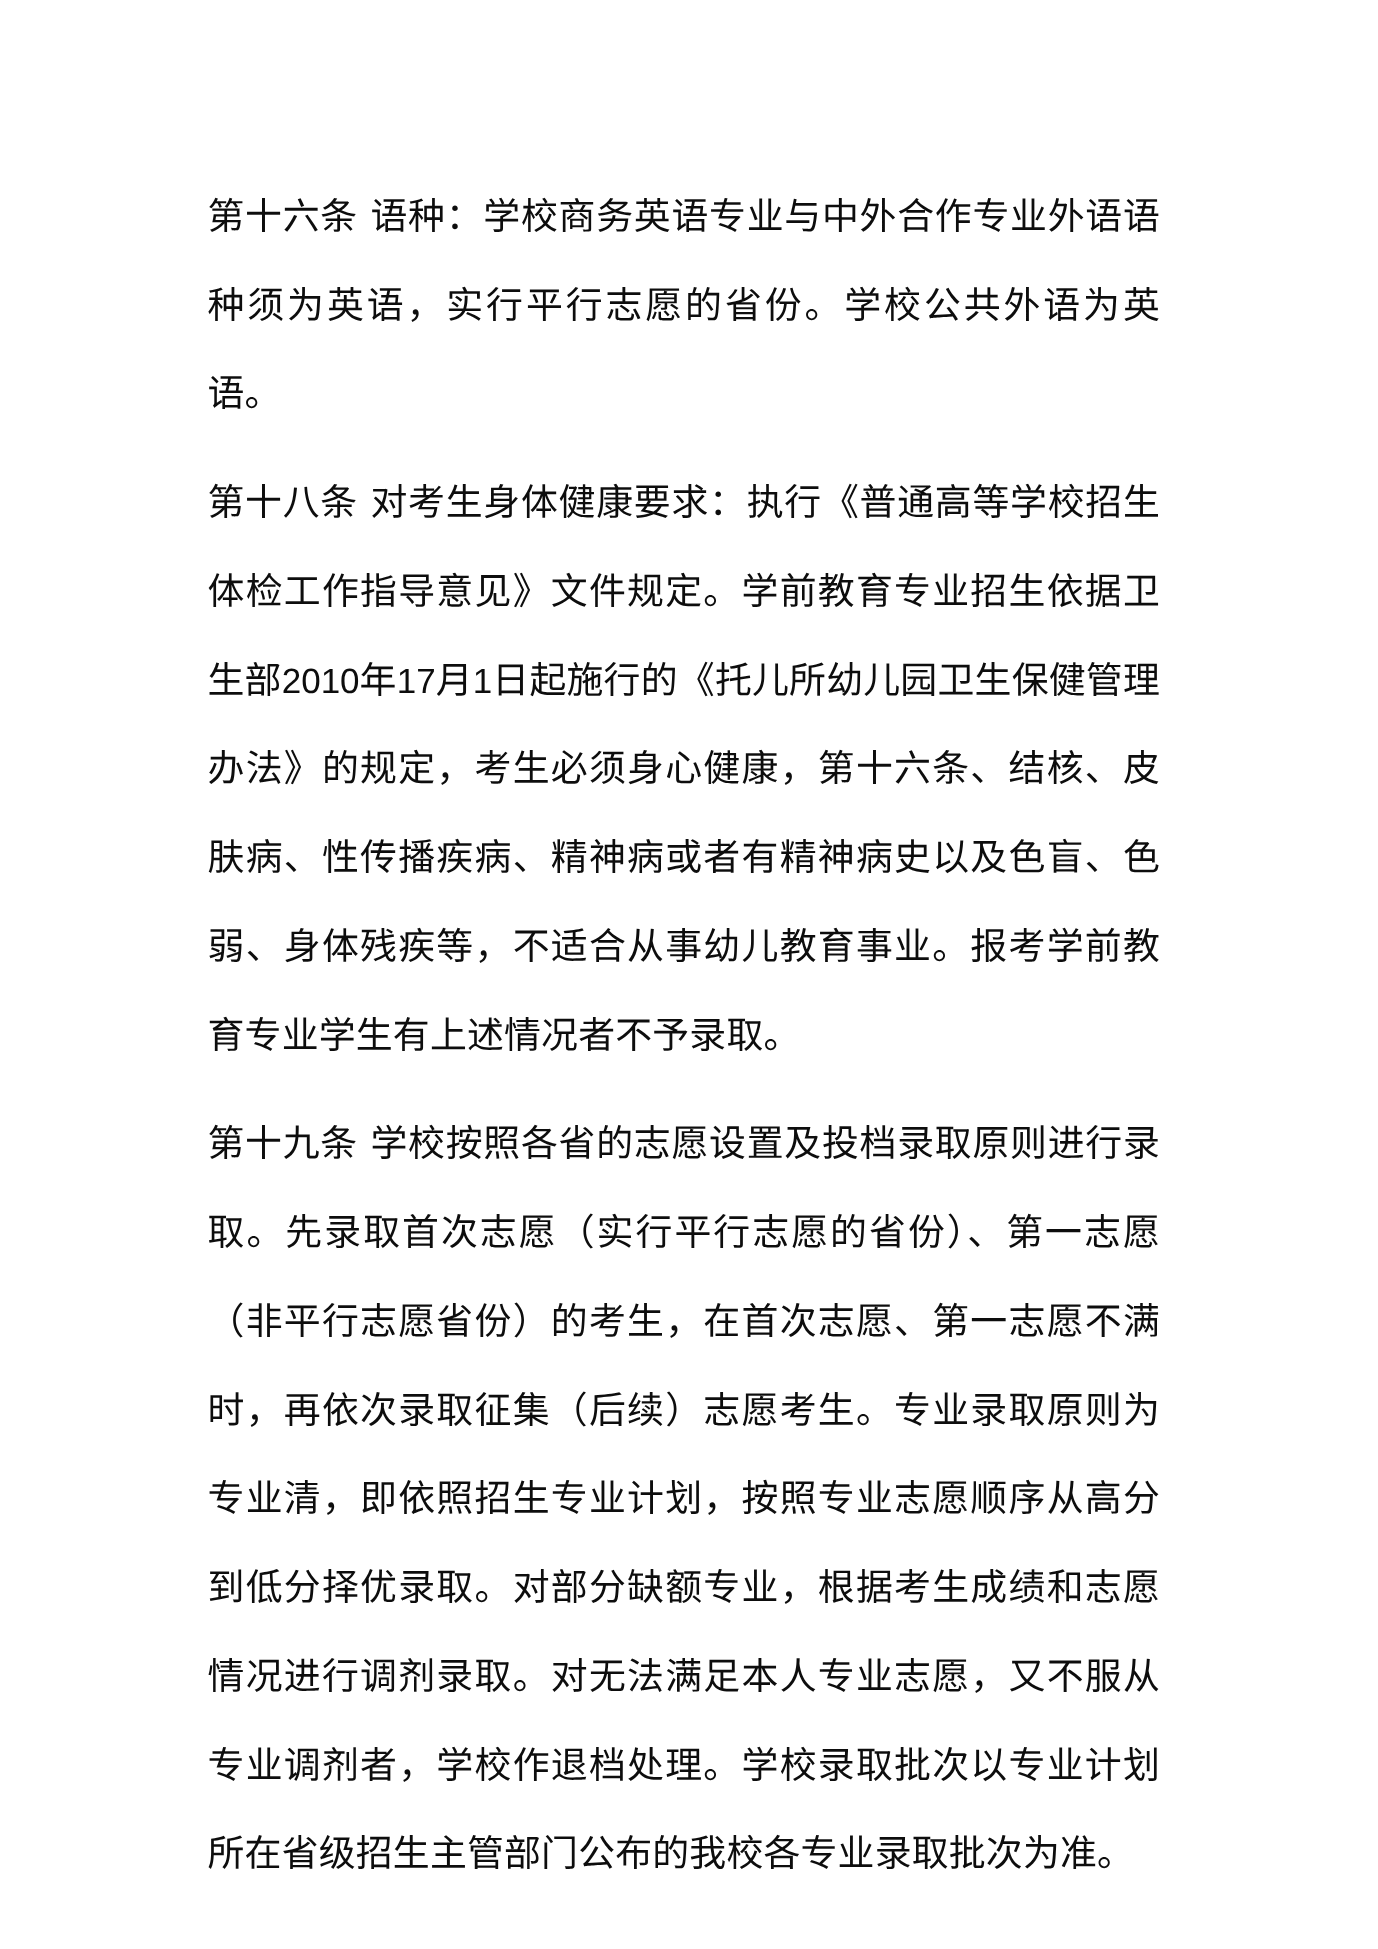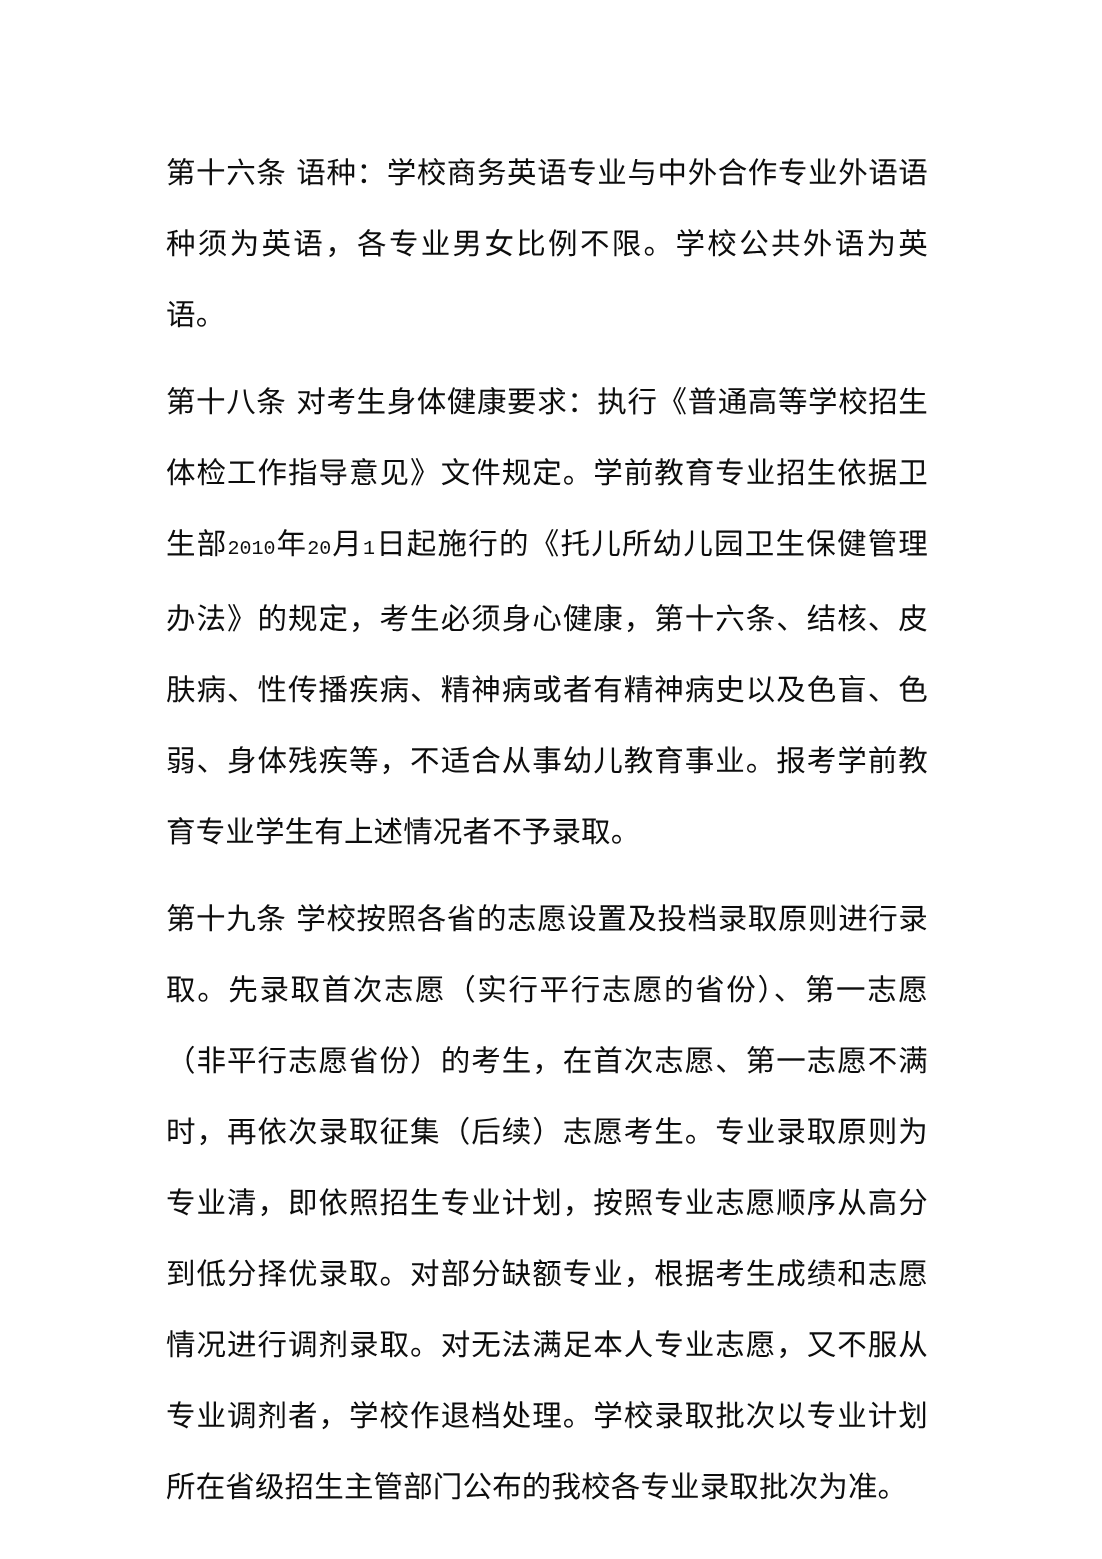--- a/index.html
+++ b/index.html
@@ -46,34 +46,34 @@
     word-break: break-all;
     -webkit-font-smoothing: antialiased;
   }
 
   .para:last-child {
     margin-bottom: 0;
   }
 
   
   .lat {
-    font-family: Liberation Mono, monospace;
-    font-size: 20px;
+    font-family: Liberation Sans, sans-serif;
+    font-size: 28px;
     letter-spacing: 0;
   }
 </style>
 </head>
 <body>
 
 <div class="page">
 
   <div class="doc-body">
 
-    <p class="para">第十六条 语种：学校商务英语专业与中外合作专业外语语种须为英语，各专业男女比例不限。学校公共外语为英语。</p>
+    <p class="para">第十六条 语种：学校商务英语专业与中外合作专业外语语种须为英语，实行平行志愿的省份。学校公共外语为英语。</p>
 
 
-    <p class="para"><span>第十八条 对考生身体健康要求：执行《普通高等学校招生体检工作指导意见》文件规定。学前教育专业招生依据卫生部</span><span class="lat">2010</span><span>年</span><span class="lat">20</span><span>月</span><span class="lat">1</span><span>日起施行的《托儿所幼儿园卫生保健管理办法》的规定，考生必须身心健康，第十六条、结核、皮肤病、性传播疾病、精神病或者有精神病史以及色盲、色弱、身体残疾等，不适合从事幼儿教育事业。报考学前教育专业学生有上述情况者不予录取。</span></p>
+    <p class="para"><span>第十八条 对考生身体健康要求：执行《普通高等学校招生体检工作指导意见》文件规定。学前教育专业招生依据卫生部</span><span class="lat">2010</span><span>年</span><span class="lat">17</span><span>月</span><span class="lat">1</span><span>日起施行的《托儿所幼儿园卫生保健管理办法》的规定，考生必须身心健康，第十六条、结核、皮肤病、性传播疾病、精神病或者有精神病史以及色盲、色弱、身体残疾等，不适合从事幼儿教育事业。报考学前教育专业学生有上述情况者不予录取。</span></p>
 
     <p class="para">第十九条 学校按照各省的志愿设置及投档录取原则进行录取。先录取首次志愿（实行平行志愿的省份）、第一志愿（非平行志愿省份）的考生，在首次志愿、第一志愿不满时，再依次录取征集（后续）志愿考生。专业录取原则为专业清，即依照招生专业计划，按照专业志愿顺序从高分到低分择优录取。对部分缺额专业，根据考生成绩和志愿情况进行调剂录取。对无法满足本人专业志愿，又不服从专业调剂者，学校作退档处理。学校录取批次以专业计划所在省级招生主管部门公布的我校各专业录取批次为准。</p>
 
   </div>
 
 </div>
 
 </body></html>

